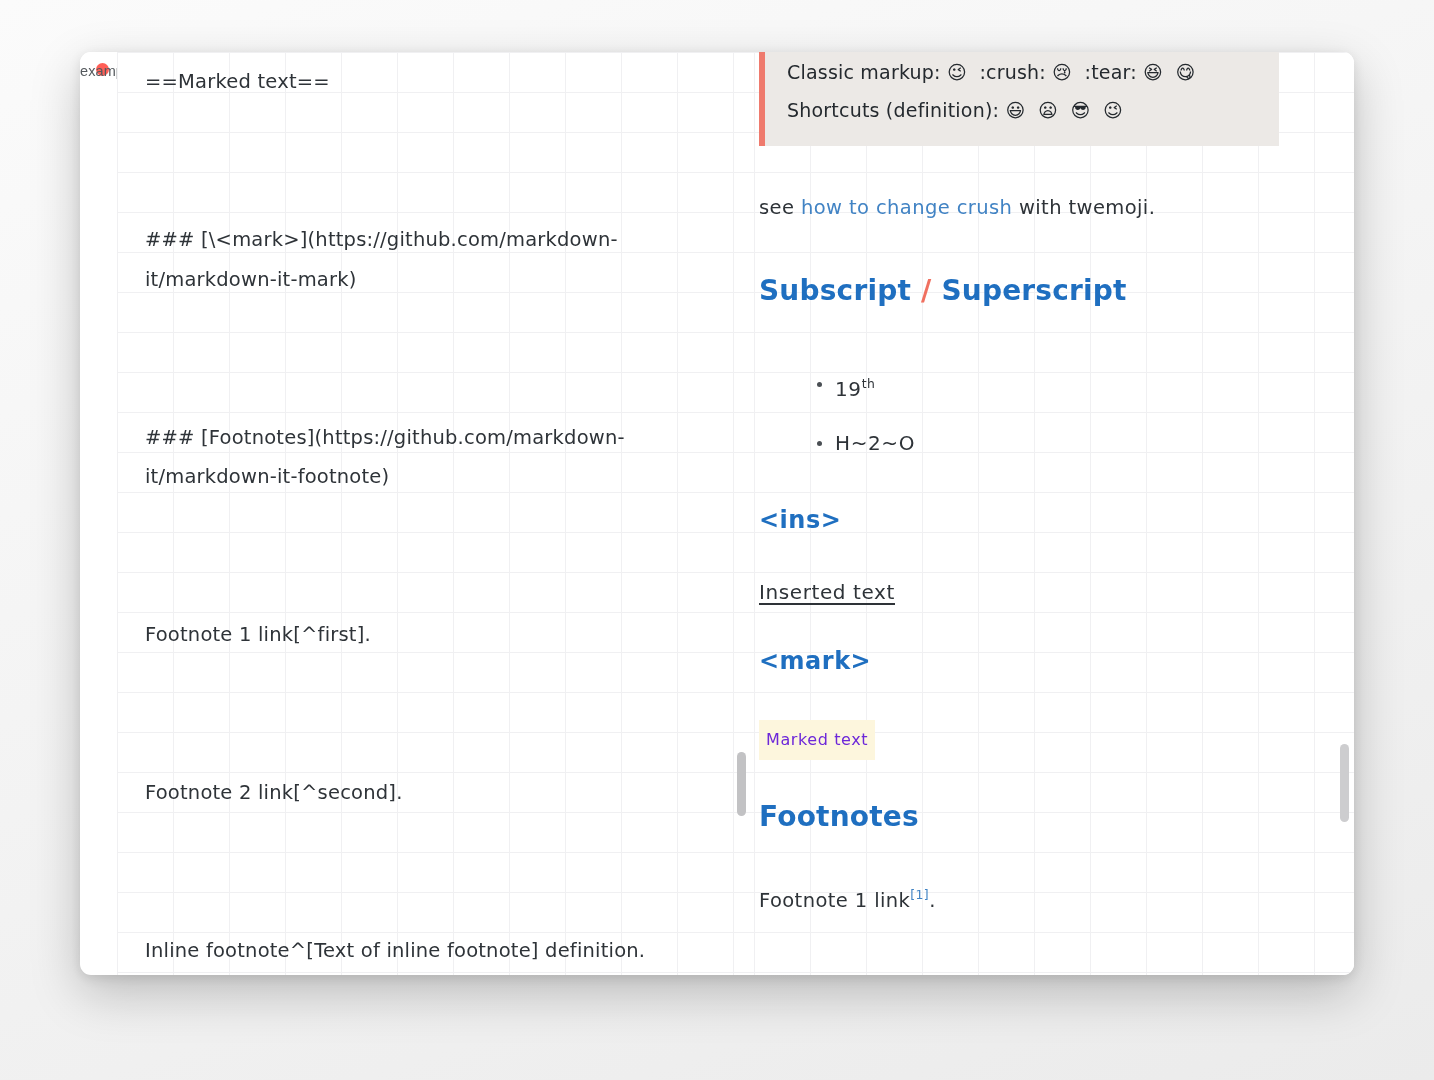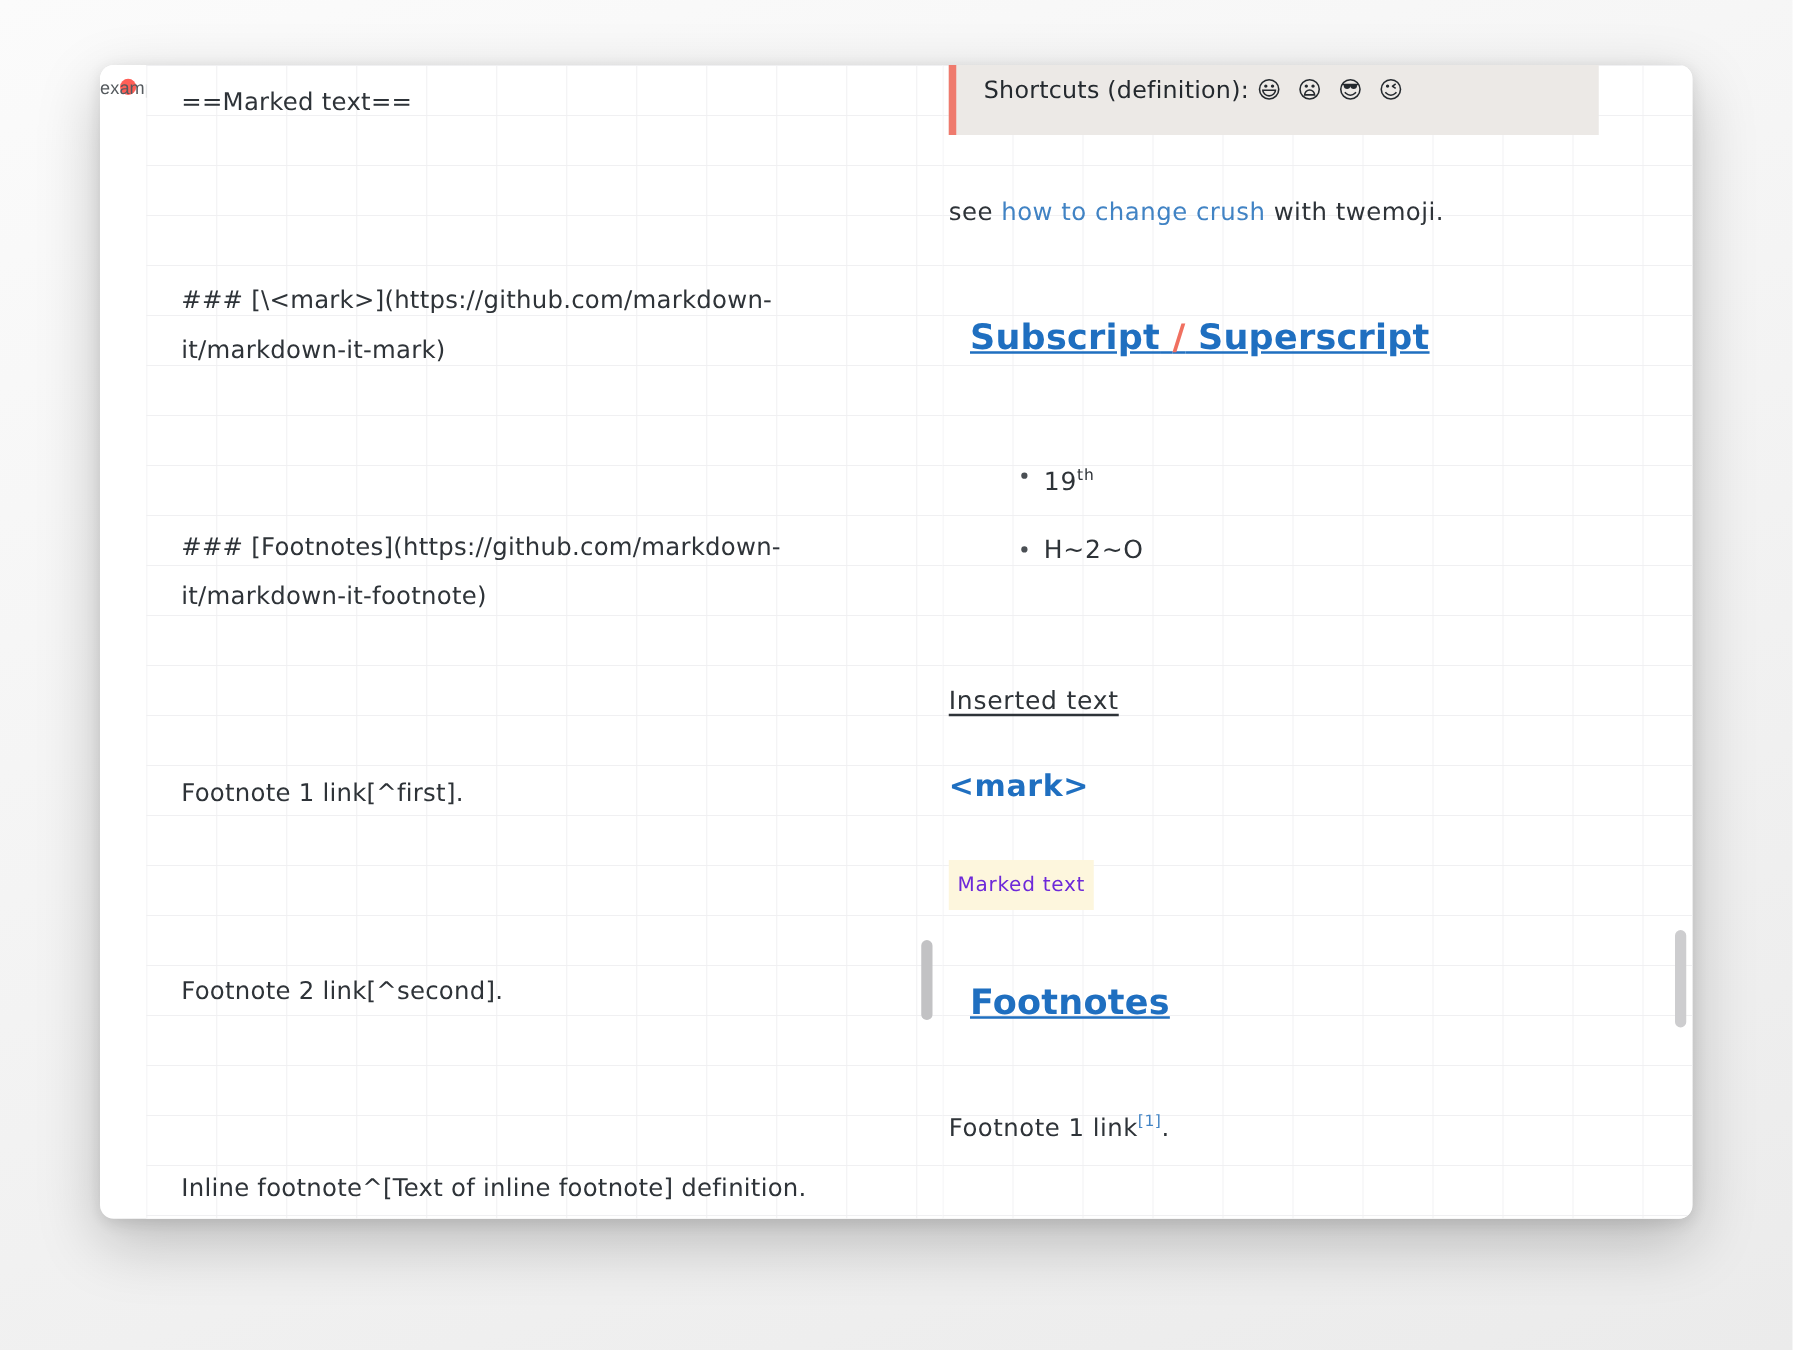--- a/index.html
+++ b/index.html
@@ -133,26 +133,25 @@
     line-height: 33px;
     letter-spacing: 0.4px;
     color: #2e3338;
   }
   a.pv-link {
     color: #4183c4;
     text-decoration: none;
   }
 
   h2.pv-h2 {
-    margin: 17px;
+    margin: 0;
     font-size: 28px;
     font-weight: bold;
     color: #1f6fc0;
     letter-spacing: 0.2px;
-    text-decoration: underline;
   }
   .h2-slash { color: #f07060; }
 
   h3.pv-h3 {
     margin: 0;
     font-size: 24px;
     font-weight: bold;
     color: #1f6fc0;
     letter-spacing: 0.5px;
   }
@@ -262,40 +261,42 @@
       </div>
       <div class="scroll-track" id="editor-scrollbar">
         <div class="scroll-thumb" id="editor-thumb"></div>
       </div>
     </div>
 
     <div class="pane" id="preview-pane">
       <div id="preview-content">
 
         <blockquote class="pv-quote">
+          <span class="q-line"><span>Classic markup:</span> <span class="emo">😉</span>&nbsp; <span>:crush:</span> <span class="emo">😢</span>&nbsp; <span>:tear:</span> <span class="emo">😆</span>&nbsp; <span class="emo">😋</span></span>
           <span class="q-line"><span>Shortcuts (definition):</span> <span class="emo">😃</span>&nbsp; <span class="emo">😦</span>&nbsp; <span class="emo">😎</span>&nbsp; <span class="emo">😉</span></span>
         </blockquote>
 
         <div class="gap-a"></div>
 
         <p class="pv-p"><span>see </span><a class="pv-link" href="#">how to change crush</a><span> with twemoji.</span></p>
 
         <div class="gap-b"></div>
 
         <h2 class="pv-h2"><span>Subscript</span> <span class="h2-slash">/</span> <span>Superscript</span></h2>
 
         <div class="gap-c"></div>
 
         <ul class="pv-list">
           <li><span>19</span><sup class="sup">th</sup></li>
           <li><span>H~2~O</span></li>
         </ul>
 
         <div class="gap-d"></div>
 
+        <h3 class="pv-h3">&lt;ins&gt;</h3>
 
         <div class="gap-e"></div>
 
         <p class="pv-p"><span class="pv-ins">Inserted text</span></p>
 
         <div class="gap-f"></div>
 
         <h3 class="pv-h3">&lt;mark&gt;</h3>
 
         <div class="gap-g"></div>

